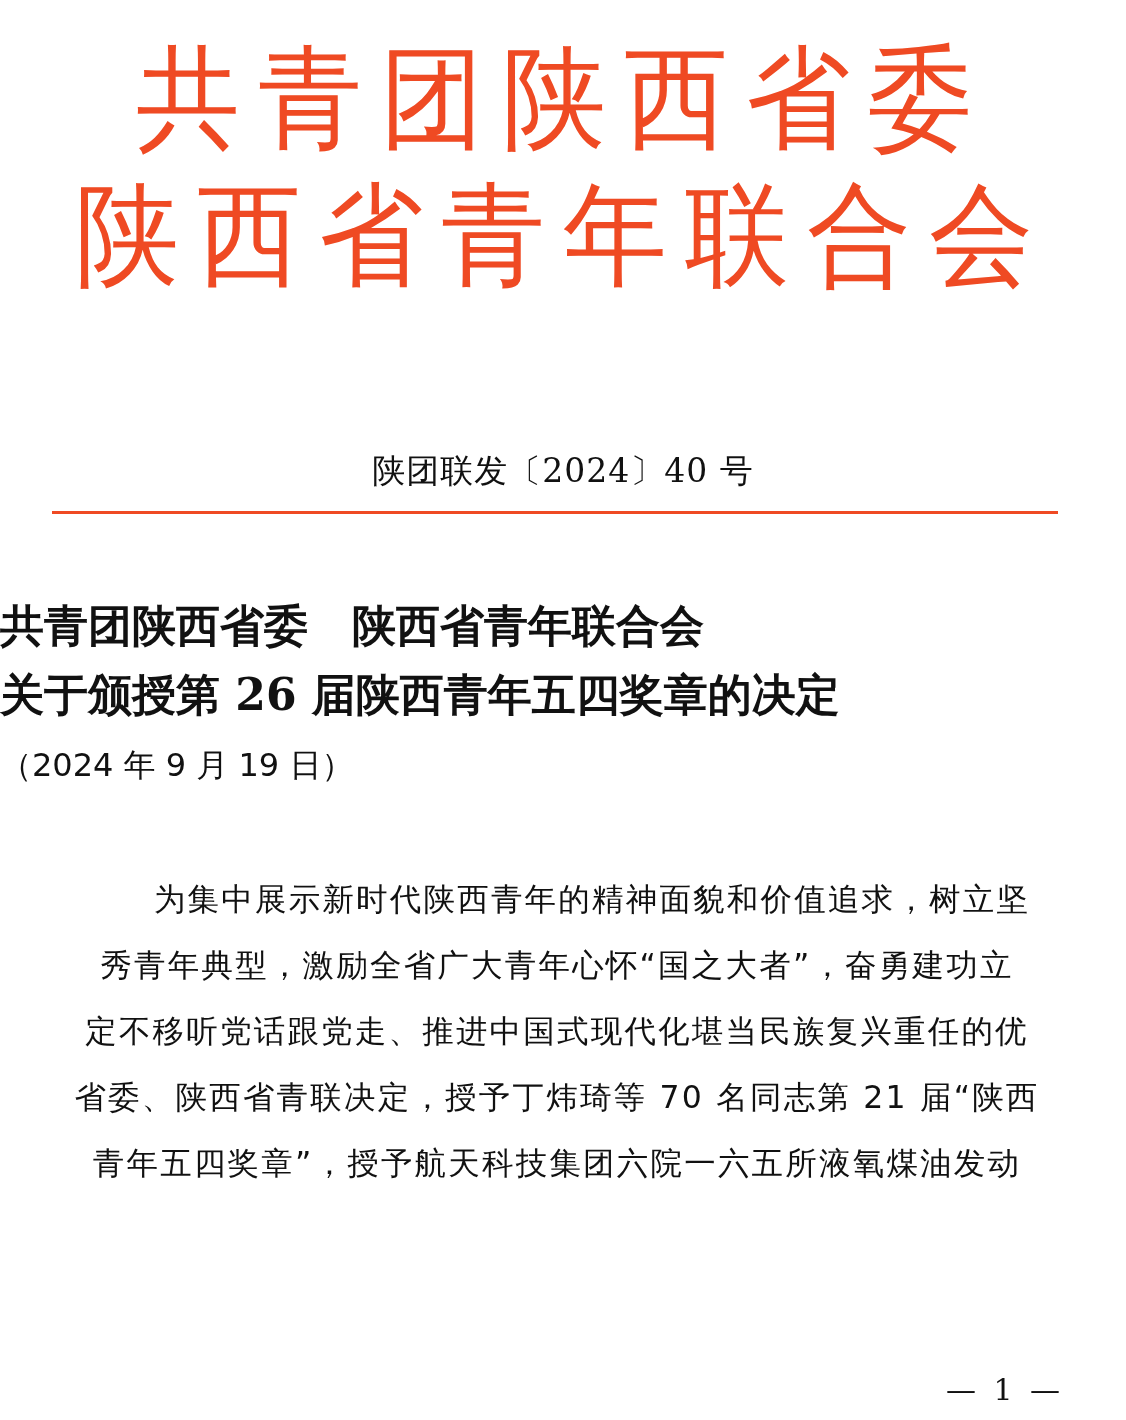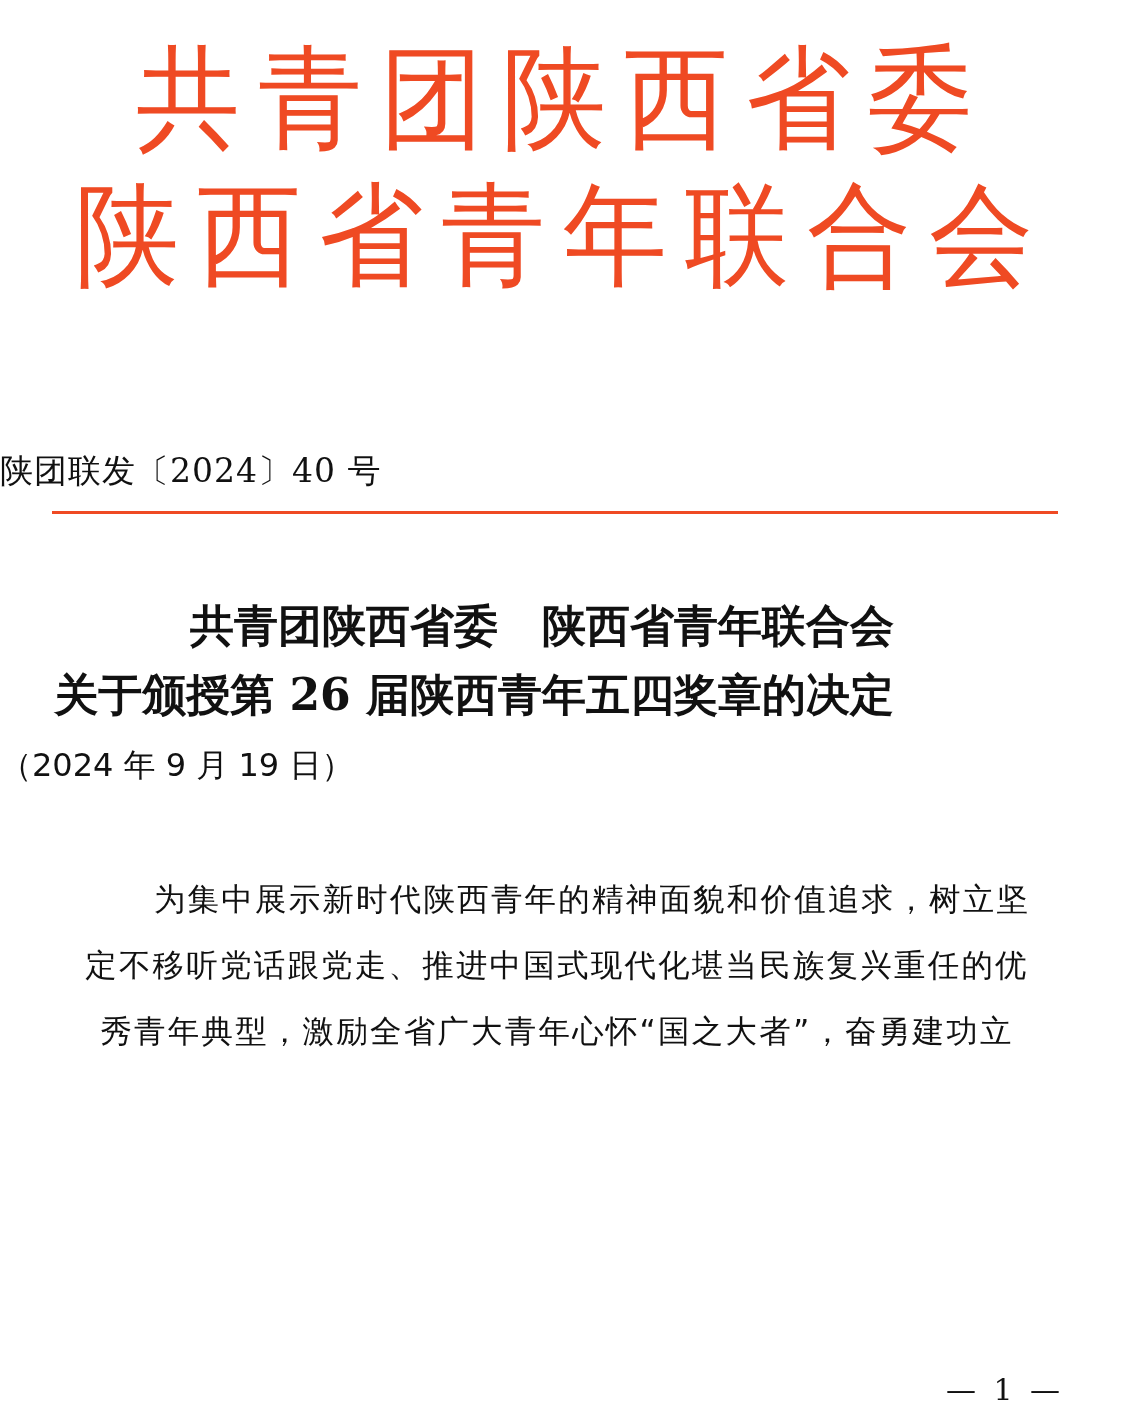--- a/index.html
+++ b/index.html
@@ -29,39 +29,39 @@
       transform: scaleY(1.08);
     }
     .header-org.l1 { top: 38px; }
     .header-org.l2 { top: 175px; }
 
     .doc-number {
       position: absolute;
       top: 446px;
       left: 0;
       width: 1126px;
-      text-align: left;
+      text-align: center;
       font-family: "DejaVu Serif", "Liberation Serif", serif;
       font-size: 33px;
       line-height: 50px;
       letter-spacing: 1px;
     }
     .red-rule {
       position: absolute;
       left: 52px;
       top: 511px;
       width: 1006px;
       height: 3px;
       background: #ef4a23;
     }
     .title {
       position: absolute;
       left: 0;
       width: 894px;
-      text-align: right;
+      text-align: left;
       font-family: "DejaVu Serif", "Liberation Serif", serif;
       font-weight: bold;
       font-size: 44px;
       line-height: 60px;
     }
     .title.t1 { top: 596px; }
     .title.t2 { top: 665px; }
     .title-date {
       position: absolute;
       top: 740px;
@@ -112,19 +112,21 @@
   <div class="doc-number">陕团联发〔2024〕40 号</div>
 
   <div class="red-rule"></div>
 
   <div class="title t1">共青团陕西省委　陕西省青年联合会</div>
   <div class="title t2">关于颁授第 26 届陕西青年五四奖章的决定</div>
   <div class="title-date">（2024 年 9 月 19 日）</div>
 
   <div class="body-text">
     <span class="body-line indent">为集中展示新时代陕西青年的精神面貌和价值追求，树立坚</span>
+    <span class="body-line">秀青年典型，激励全省广大青年心怀“国之大者”，奋勇建功立</span>
     <span class="body-line">定不移听党话跟党走、推进中国式现代化堪当民族复兴重任的优</span>
-    <span class="body-line">秀青年典型，激励全省广大青年心怀“国之大者”，奋勇建功立</span>
+    <span class="body-line">省委、陕西省青联决定，授予丁炜琦等 70 名同志第 21 届“陕西</span>
+    <span class="body-line">青年五四奖章”，授予航天科技集团六院一六五所液氧煤油发动</span>
   </div>
 
   <div class="page-number">— 1 —</div>
 
 </div>
 
 </body></html>

